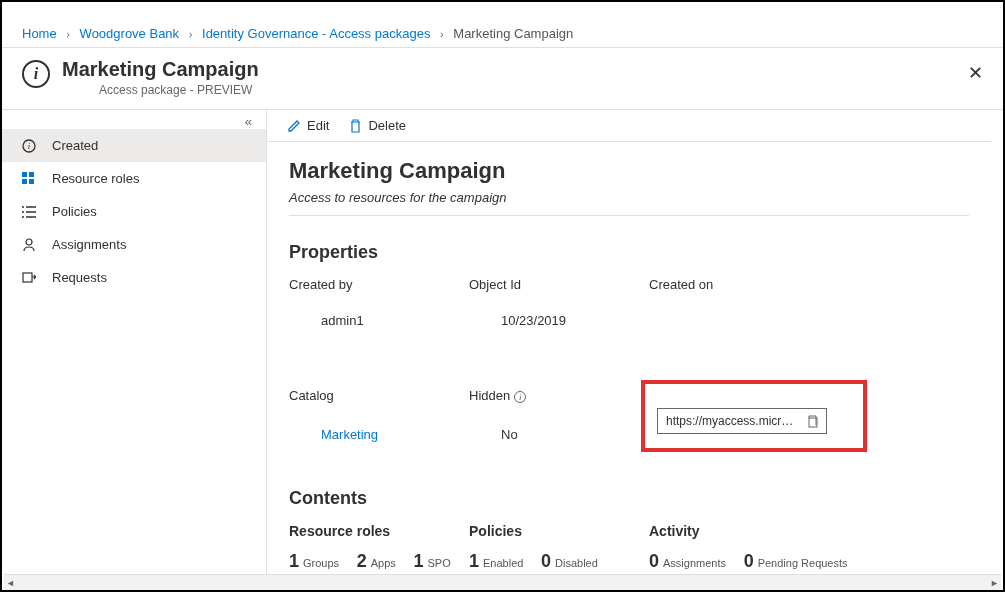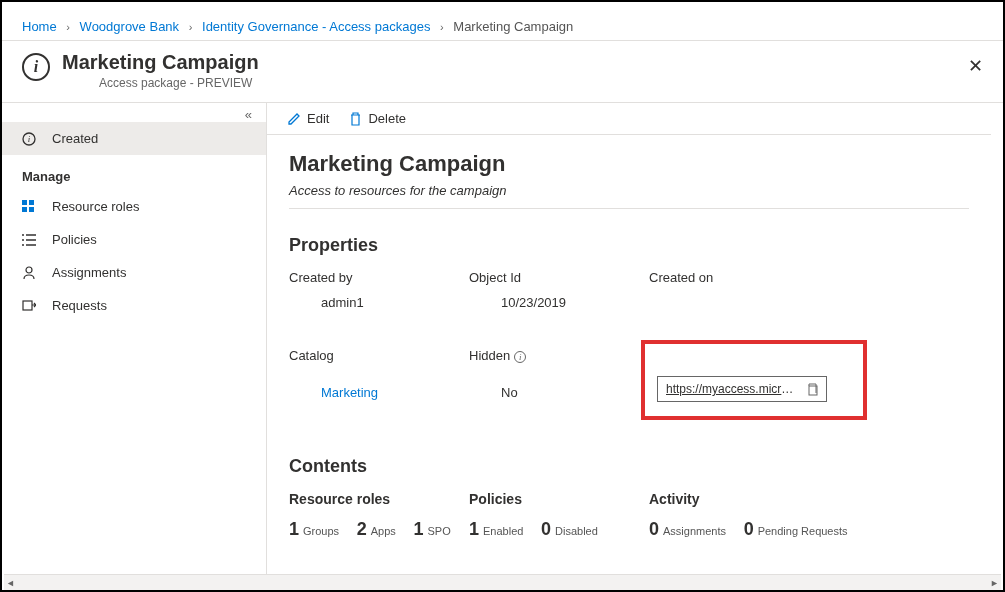--- a/index.html
+++ b/index.html
@@ -8,21 +8,21 @@
       font-size: 13px;
       color: #323130;
       background: #fff;
       width: 1005px;
       height: 592px;
       overflow: hidden;
       border: 2px solid #000;
       position: relative;
     }
     .breadcrumb {
-      padding: 17px 20px 6px 20px;
+      padding: 24px 20px 6px 20px;
       font-size: 13px;
       border-bottom: 1px solid #e1dfdd;
     }
     .breadcrumb a { color: #0078d4; text-decoration: none; }
     .breadcrumb .sep { color: #666; margin: 0 6px; font-size: 11px; }
     .breadcrumb .current { color: #555; }
     .page-header {
       display: flex;
       align-items: flex-start;
       padding: 10px 20px 12px 20px;
@@ -82,21 +82,21 @@
     .tool-btn { display: flex; align-items: center; gap: 6px; cursor: pointer; font-size: 13px; }
     .tool-btn .ticon { color: #0078d4; }
     .content { padding: 16px 22px; }
     .content h2 { font-size: 22px; font-weight: 700; margin-bottom: 6px; }
     .desc { color: #323130; font-size: 13px; margin-bottom: 10px; font-style: italic; }
     hr.sep { border: none; border-top: 1px solid #e1dfdd; margin: 0 0 20px 0; }
     .section-title { font-size: 18px; font-weight: 700; margin: 26px 0 14px 0; }
     .prop-grid {
       display: grid;
       grid-template-columns: 180px 180px 210px;
-      row-gap: 10px;
+      row-gap: 21px;
     }
     .plabel { color: #323130; font-size: 13px; }
     .pvalue { color: #323130; font-size: 13px; margin-left: 32px; }
     .pvalue.link { color: #0078d4; cursor: pointer; }
     .prop-spacer { grid-column: 1 / -1; height: 18px; }
     .info-icon {
       display: inline-block;
       width: 12px; height: 12px;
       border: 1px solid #666;
       border-radius: 50%;
@@ -111,24 +111,23 @@
     .highlight-box {
       border: 4px solid #e03030;
       padding: 8px 12px 14px 12px;
       margin: -8px -8px -8px -8px;
     }
     .url-input {
       display: flex; align-items: center;
       border: 1px solid #666;
       padding: 5px 8px;
       font-size: 12px;
-      margin-top: 24px;
+      margin-top: 16px;
       gap: 6px;
       width: 170px;
-      text-decoration: underline;
     }
     .url-input .text { flex: 1; overflow: hidden; text-overflow: ellipsis; white-space: nowrap; }
     .cols3 {
       display: grid;
       grid-template-columns: 180px 180px 250px;
     }
     .col-head { font-weight: 700; font-size: 14px; margin-bottom: 12px; }
     .stat { display: inline-flex; align-items: baseline; margin-right: 14px; }
     .stat .num { font-size: 18px; font-weight: 700; margin-right: 4px; }
     .stat .lbl { font-size: 11px; color: #555; }
@@ -170,21 +169,20 @@
     <div class="collapse">«</div>
     <div class="side-item active">
       <span class="icon">
         <svg width="14" height="14" viewBox="0 0 14 14">
             <circle cx="7" cy="7" r="6" fill="none" stroke="#323130" stroke-width="1.3"></circle>
             <text x="7" y="10" text-anchor="middle" font-size="9" font-family="Georgia" font-style="italic" fill="#323130">i</text>
           </svg>
       </span>
       <span>Created</span>
     </div>
-    <div class="side-group">Manage</div>
     <div class="side-item">
       <span class="icon">
         <svg width="13" height="13" viewBox="0 0 13 13">
             <rect x="0" y="0" width="5" height="5" fill="#0078d4"></rect>
             <rect x="7" y="0" width="5" height="5" fill="#0078d4"></rect>
             <rect x="0" y="7" width="5" height="5" fill="#0078d4"></rect>
             <rect x="7" y="7" width="5" height="5" fill="#0078d4"></rect>
           </svg>
       </span>
       <span>Resource roles</span>

